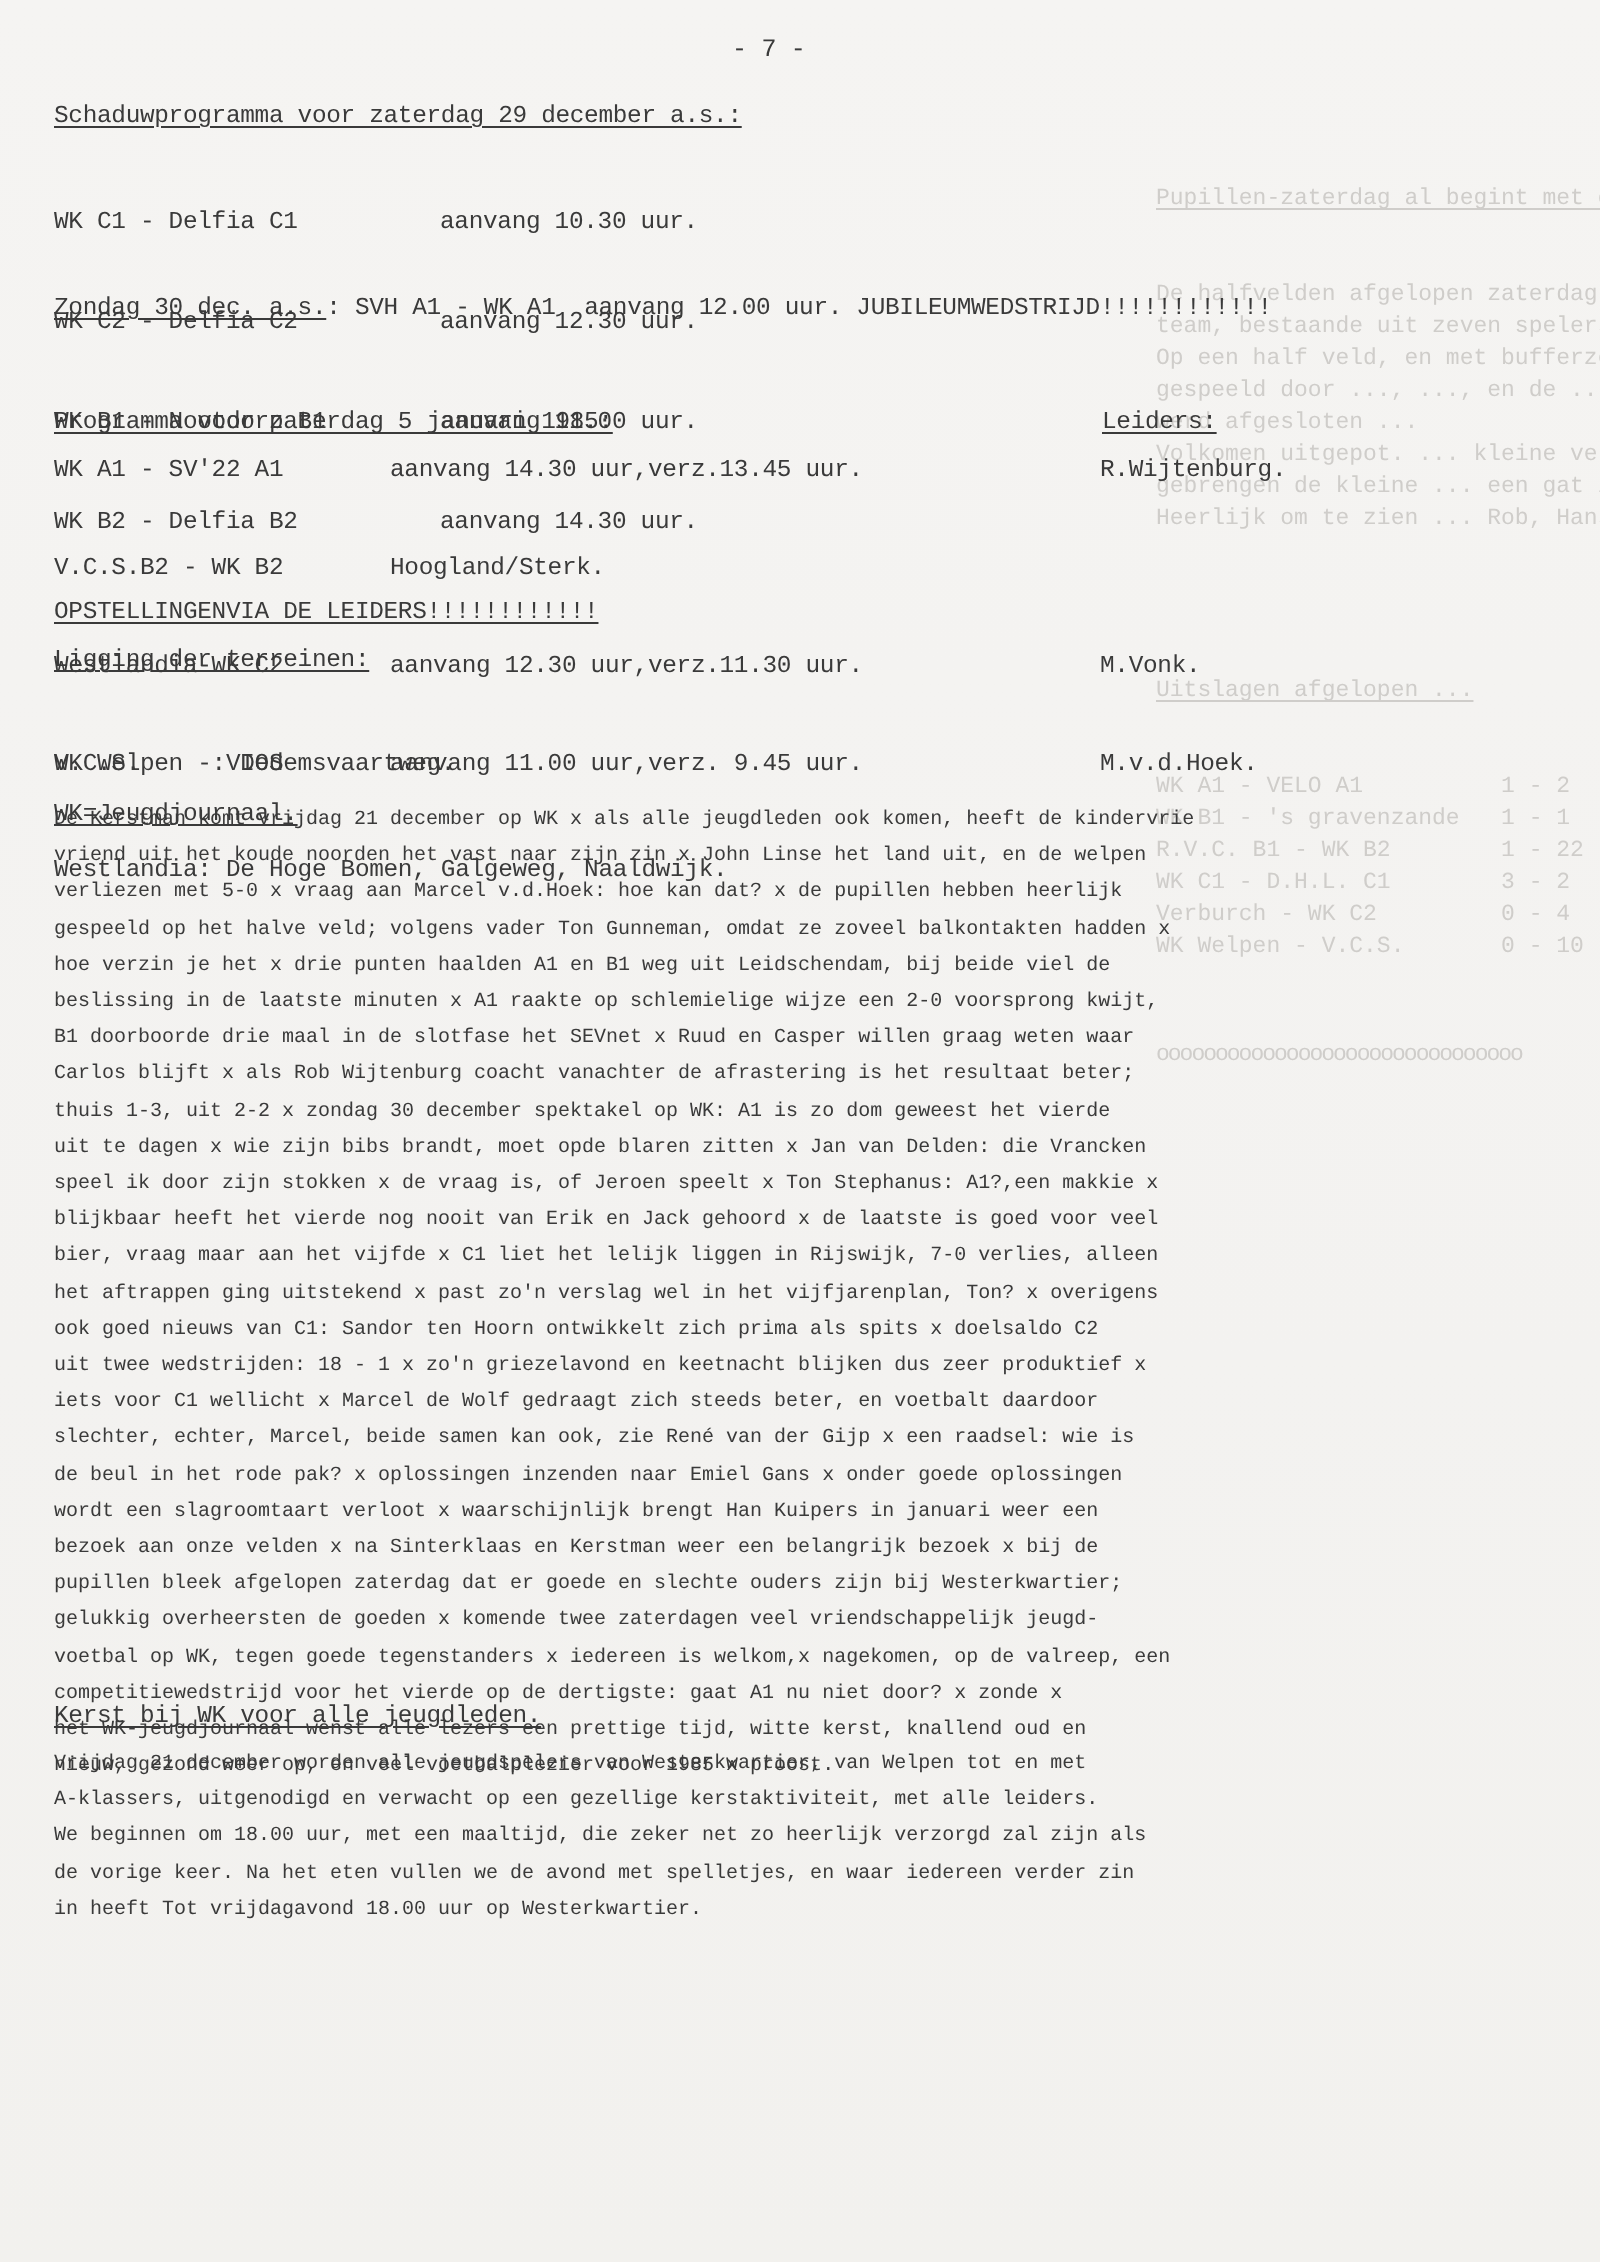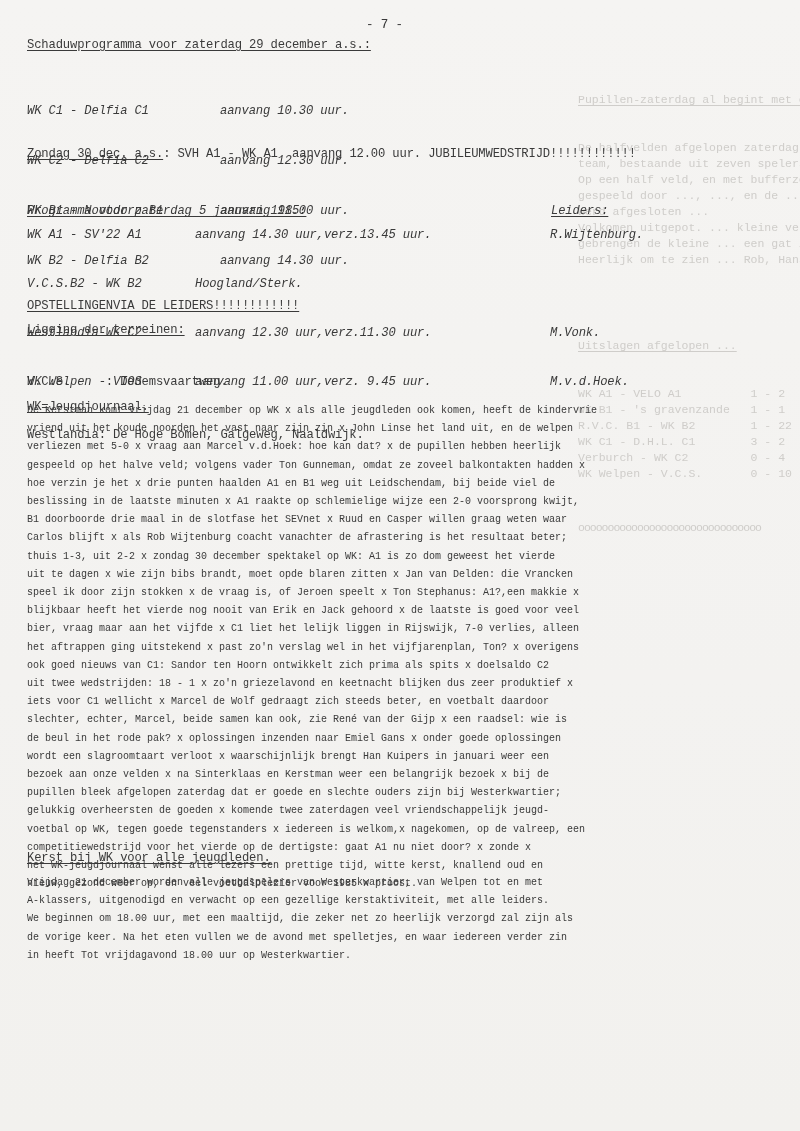--- a/index.html
+++ b/index.html
@@ -23,42 +23,42 @@
   .ghost .u { text-decoration: underline; }
   .ghost-table { margin-top: 38px; }
   .ghost-sep { margin-top: 6px; letter-spacing: -1px; }
   .t {
     position: absolute; left: 27px;
     font-size: 12.2px; line-height: 16.6px;
     white-space: pre; letter-spacing: -0.15px;
   }
   .u { text-decoration: underline; text-underline-offset: 2px; }
   .pagenum { position: absolute; left: 366px; top: 17px; font-size: 12.5px; }
-  .row { display: flex; font-style: italic; }
+  .row { display: flex; }
   .c1 { width: 193px; }
   .p1 { width: 168px; }
   .p2 { width: 355px; }
   .para { position: absolute; left: 27px; width: 770px; font-size: 10px; line-height: 18.2px; white-space: pre; }
 </style>
 </head>
 <body>
 
 <div class="page">
 
   <div class="ghost">
     <div class="u">Pupillen-zaterdag al begint met overwinning.</div>
     <div id="ghost-lines"><div>De halfvelden afgelopen zaterdag, nog ver voor de</div><div>team, bestaande uit zeven spelers, aan de eerste</div><div>Op een half veld, en met bufferzegel, werd er</div><div>gespeeld door ..., ..., en de ...</div><div>werd afgesloten ...</div><div>Volkomen uitgepot. ... kleine veld-verdediging.</div><div>gebrengen de kleine ... een gat in de ...</div><div>Heerlijk om te zien ... Rob, Hans, ...</div></div>
     <div class="u ghost-table">Uitslagen afgelopen ...</div>
     <div id="ghost-results"><div>WK A1 - VELO A1          1 - 2</div><div>WK B1 - 's gravenzande   1 - 1</div><div>R.V.C. B1 - WK B2        1 - 22</div><div>WK C1 - D.H.L. C1        3 - 2</div><div>Verburch - WK C2         0 - 4</div><div>WK Welpen - V.C.S.       0 - 10</div></div>
     <div class="ghost-sep">ooooooooooooooooooooooooooooooo</div>
   </div>
 
   <div class="t pagenum">- 7 -</div>
 
-  <div class="t u" style="top:37px;">Schaduwprogramma voor zaterdag 29 december a.s.:</div>
+  <div class="t u" style="top:50px;">Schaduwprogramma voor zaterdag 29 december a.s.:</div>
   <div class="t" style="top:70px;">
     <div class="row"><span class="c1">WK C1 - Delfia C1</span><span>aanvang 10.30 uur.</span></div>
     <div class="row"><span class="c1">WK C2 - Delfia C2</span><span>aanvang 12.30 uur.</span></div>
     <div class="row"><span class="c1">WK B1 - Nootdorp B1</span><span>aanvang 11.00 uur.</span></div>
     <div class="row"><span class="c1">WK B2 - Delfia B2</span><span>aanvang 14.30 uur.</span></div>
   </div>
 
   <div class="t" style="top:146px;"><span class="u">Zondag 30 dec. a.s.</span><span>: SVH A1 - WK A1  aanvang 12.00 uur. JUBILEUMWEDSTRIJD!!!!!!!!!!!!</span></div>
 
   <div class="t" style="top:170px; width:770px;">

